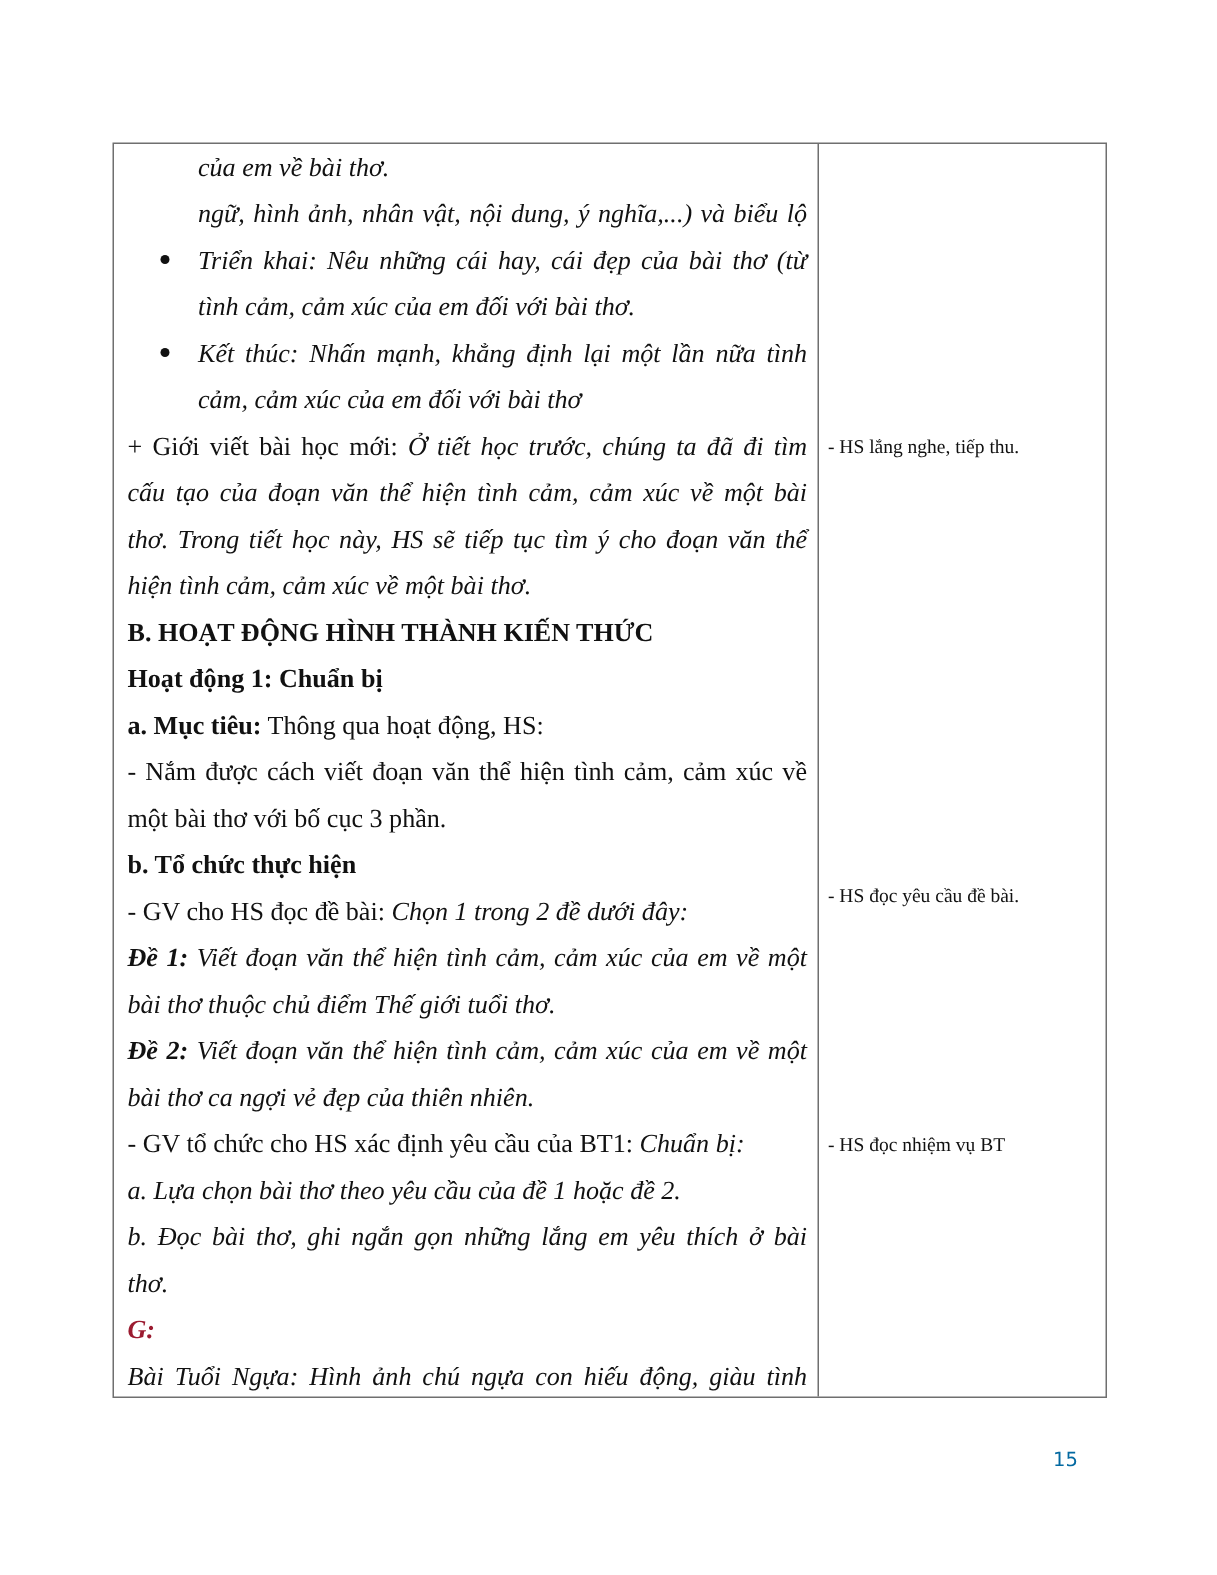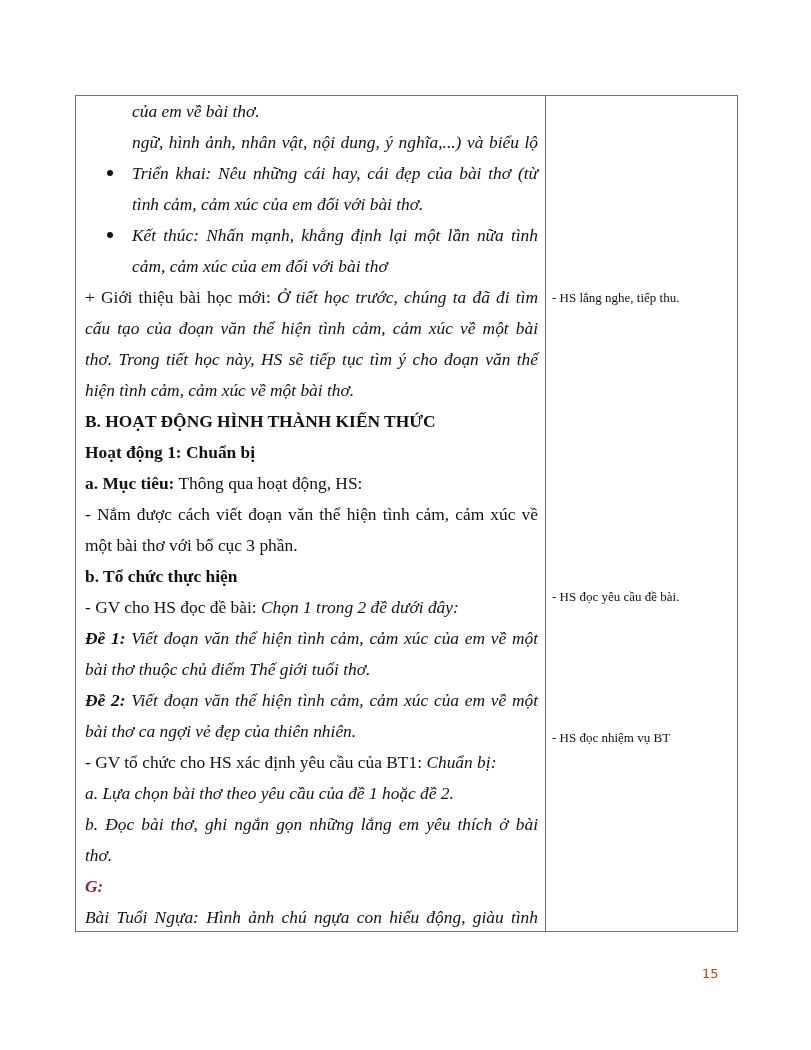--- a/index.html
+++ b/index.html
@@ -73,39 +73,39 @@
       font-size: 13px;
       line-height: 31px;
       white-space: nowrap;
     }
     .page-number {
       position: absolute;
       left: 702px;
       top: 966px;
       font-family: "DejaVu Sans", sans-serif;
       font-size: 13px;
-      color: #c2410c;
+      color: #0369a1;
     }
   </style>
 </head>
 <body>
 
 <div class="page-table">
   <div class="col-left">
     <div class="line indent last it">của em về bài thơ.</div>
     <div class="line indent it">ngữ, hình ảnh, nhân vật, nội dung, ý nghĩa,...) và biểu lộ</div>
     <div class="line bullet-row it">
       <span class="bullet-dot"></span><span>Triển khai: Nêu những cái hay, cái đẹp của bài thơ (từ</span>
     </div>
     <div class="line indent last it">tình cảm, cảm xúc của em đối với bài thơ.</div>
     <div class="line bullet-row it">
       <span class="bullet-dot"></span><span>Kết thúc: Nhấn mạnh, khẳng định lại một lần nữa tình</span>
     </div>
     <div class="line indent last it">cảm, cảm xúc của em đối với bài thơ</div>
-    <div class="line"><span>+ Giới thiệu bài học mới: </span><span class="it">Ở tiết học trước, chúng ta đã đi tìm</span></div>
+    <div class="line"><span>+ Giới viết bài học mới: </span><span class="it">Ở tiết học trước, chúng ta đã đi tìm</span></div>
     <div class="line it">cấu tạo của đoạn văn thể hiện tình cảm, cảm xúc về một bài</div>
     <div class="line it">thơ. Trong tiết học này, HS sẽ tiếp tục tìm ý cho đoạn văn thể</div>
     <div class="line last it">hiện tình cảm, cảm xúc về một bài thơ.</div>
     <div class="line last b">B. HOẠT ĐỘNG HÌNH THÀNH KIẾN THỨC</div>
     <div class="line last b">Hoạt động 1: Chuẩn bị</div>
     <div class="line last"><span class="b">a. Mục tiêu:</span><span> Thông qua hoạt động, HS:</span></div>
     <div class="line">- Nắm được cách viết đoạn văn thể hiện tình cảm, cảm xúc về</div>
     <div class="line last">một bài thơ với bố cục 3 phần.</div>
     <div class="line last b">b. Tổ chức thực hiện</div>
     <div class="line last"><span>- GV cho HS đọc đề bài: </span><span class="it">Chọn 1 trong 2 đề dưới đây:</span></div>
@@ -116,17 +116,17 @@
     <div class="line last"><span>- GV tổ chức cho HS xác định yêu cầu của BT1: </span><span class="it">Chuẩn bị:</span></div>
     <div class="line last it">a. Lựa chọn bài thơ theo yêu cầu của đề 1 hoặc đề 2.</div>
     <div class="line it">b. Đọc bài thơ, ghi ngắn gọn những lắng em yêu thích ở bài</div>
     <div class="line last it">thơ.</div>
     <div class="line last red">G:</div>
     <div class="line it">Bài Tuổi Ngựa: Hình ảnh chú ngựa con hiếu động, giàu tình</div>
   </div>
   <div class="col-right">
     <div class="right-note" style="top:186px;">- HS lắng nghe, tiếp thu.</div>
     <div class="right-note" style="top:485px;">- HS đọc yêu cầu đề bài.</div>
-    <div class="right-note" style="top:626px;text-align:center;">- HS đọc nhiệm vụ BT</div>
+    <div class="right-note" style="top:651px;text-align:center;">- HS đọc nhiệm vụ BT</div>
   </div>
 </div>
 
 <div class="page-number">15</div>
 
 </body></html>

